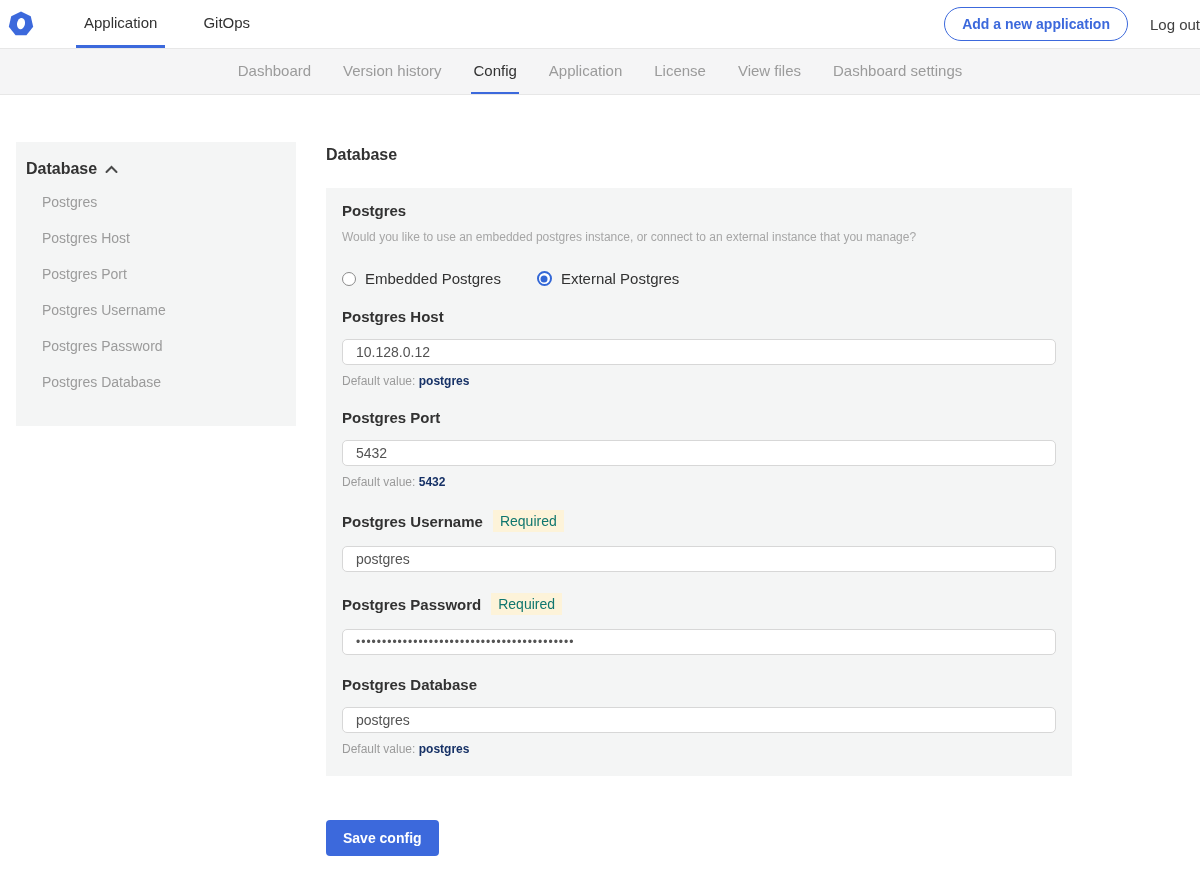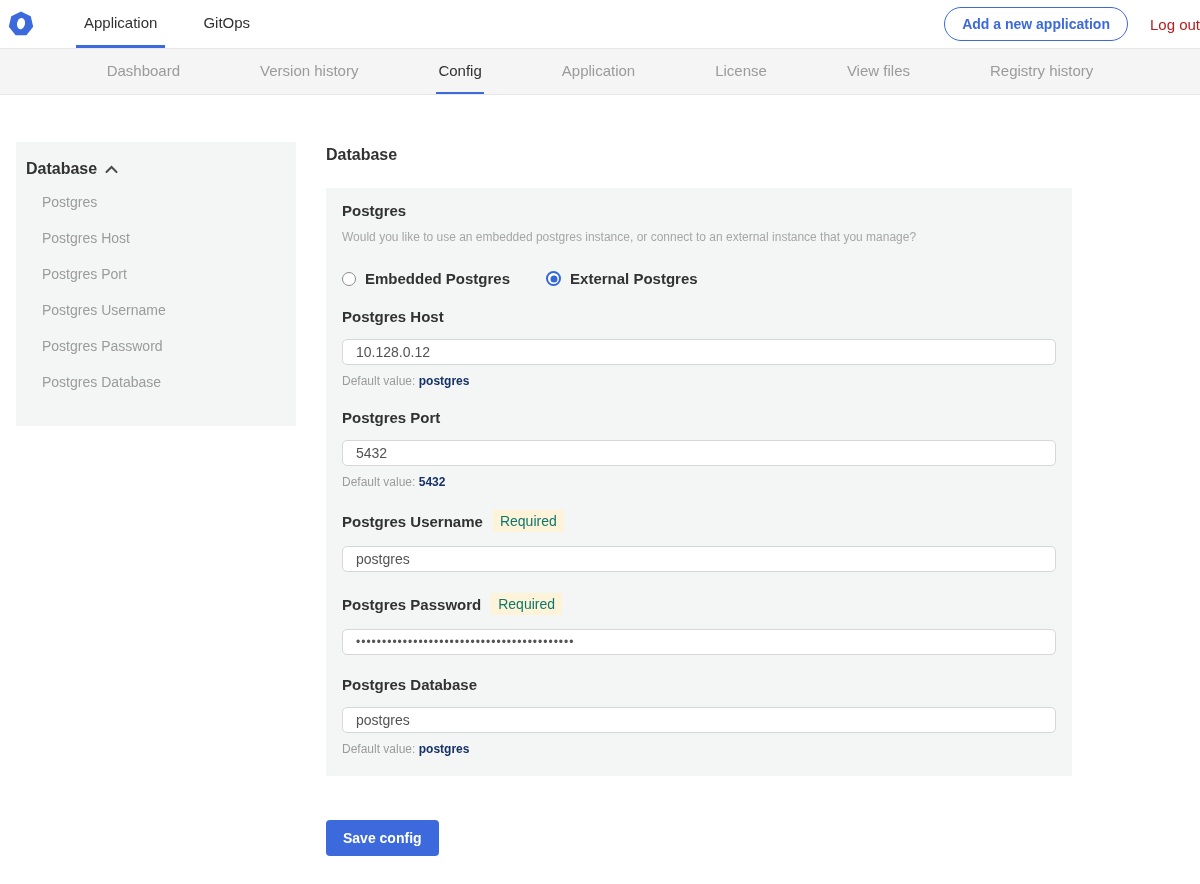--- a/index.html
+++ b/index.html
@@ -10,25 +10,25 @@
   .top-header { height: 48px; display: flex; align-items: stretch; background: #fff; gap: 20px; }
   .logo-wrap { display: flex; align-items: center; padding: 0 14px 0 8px; }
   .header-tabs { display: flex; align-items: stretch; }
   .header-tab { display: flex; align-items: center; padding: 0 8px; margin: 0 22px 0 8px;
     font-size: 15px; color: #323232; cursor: pointer; border-bottom: 3px solid transparent; }
   .header-tab.active { border-bottom-color: #3c69dc; }
   .header-right { margin-left: auto; display: flex; align-items: center; gap: 22px; }
   .pill-btn { border: 1px solid #3c69dc; color: #3c69dc; background: #fff; border-radius: 17px;
     font-size: 14px; font-weight: bold; padding: 8px 17px; cursor: pointer;
     font-family: "Liberation Sans", sans-serif; }
-  .logout { font-size: 15px; color: #b91c1c; cursor: pointer; }
+  .logout { font-size: 15px; color: #404040; cursor: pointer; }
 
   
   .subnav { height: 47px; background: #f5f5f6; border-top: 1px solid #e7e7e7;
-    border-bottom: 1px solid #e7e7e7; display: flex; justify-content: center; gap: 76px; }
+    border-bottom: 1px solid #e7e7e7; display: flex; justify-content: center; gap: 28px; }
   .subnav-item { display: flex; align-items: center; font-size: 15px; color: #9b9b9b;
     cursor: pointer; border-bottom: 2px solid transparent; padding: 0 2px; }
   .subnav-item.active { color: #323232; border-bottom-color: #3c69dc; }
 
   
   .page-body { display: flex; padding: 47px 0 0 16px; align-items: flex-start; }
 
   
   .config-sidebar { width: 280px; background: #f4f5f5; padding: 18px 10px 26px 10px; }
   .sidebar-group-header { display: flex; align-items: center; gap: 8px; font-size: 16px;
@@ -42,21 +42,21 @@
   .group-title { font-size: 15px; font-weight: bold; color: #323232; }
   .group-help { font-size: 12px; color: #a6a6a6; margin-top: 11px; }
 
   .radio-row { display: flex; gap: 36px; margin-top: 26px; }
   .radio-option { display: flex; align-items: center; gap: 9px; cursor: pointer; }
   .radio-circle { width: 14px; height: 14px; border-radius: 50%; background: #fff;
     border: 1px solid #8b8b8b; position: relative; flex: 0 0 auto; }
   .radio-option.selected .radio-circle { border: 2px solid #3367d6; width: 15px; height: 15px; }
   .radio-option.selected .radio-circle::after { content: ""; position: absolute; left: 50%; top: 50%;
     width: 7px; height: 7px; border-radius: 50%; background: #3367d6; transform: translate(-50%,-50%); }
-  .radio-label { font-size: 15px; font-weight: bold; color: #323232; }
+  .radio-label { font-size: 15px; font-weight: normal; color: #323232; }
 
   .field-label-row { display: flex; align-items: center; gap: 10px; margin-top: 21px; }
   .field-label { font-size: 15px; font-weight: bold; color: #323232; }
   .required-badge { font-size: 14px; color: #0f766e; background: #fdf3d9; padding: 3px 7px;
     border-radius: 0; }
   .text-input { width: 100%; height: 26px; margin-top: 14px; border: 1px solid #d7d7d7;
     border-radius: 5px; background: #fff; padding: 0 13px; font-size: 14px; color: #535353;
     font-family: "Liberation Sans", sans-serif; outline: none; }
   .default-line { font-size: 12px; color: #9b9b9b; margin-top: 9px; }
   .default-line b { color: #163166; }
@@ -87,21 +87,21 @@
   </div>
 </div>
 
 <div class="subnav">
   <div class="subnav-item">Dashboard</div>
   <div class="subnav-item">Version history</div>
   <div class="subnav-item active">Config</div>
   <div class="subnav-item">Application</div>
   <div class="subnav-item">License</div>
   <div class="subnav-item">View files</div>
-  <div class="subnav-item">Registry history</div>
+  <div class="subnav-item">Dashboard settings</div>
 </div>
 
 <div class="page-body">
 
   <div class="config-sidebar">
     <div class="sidebar-group-header">
       <span>Database</span>
       <span class="chev-icon">
         <svg width="13" height="9" viewBox="0 0 13 9">
             <polyline points="1.5,7 6.5,2 11.5,7" fill="none" stroke="#4a4a4a" stroke-width="2" stroke-linecap="round"></polyline>

